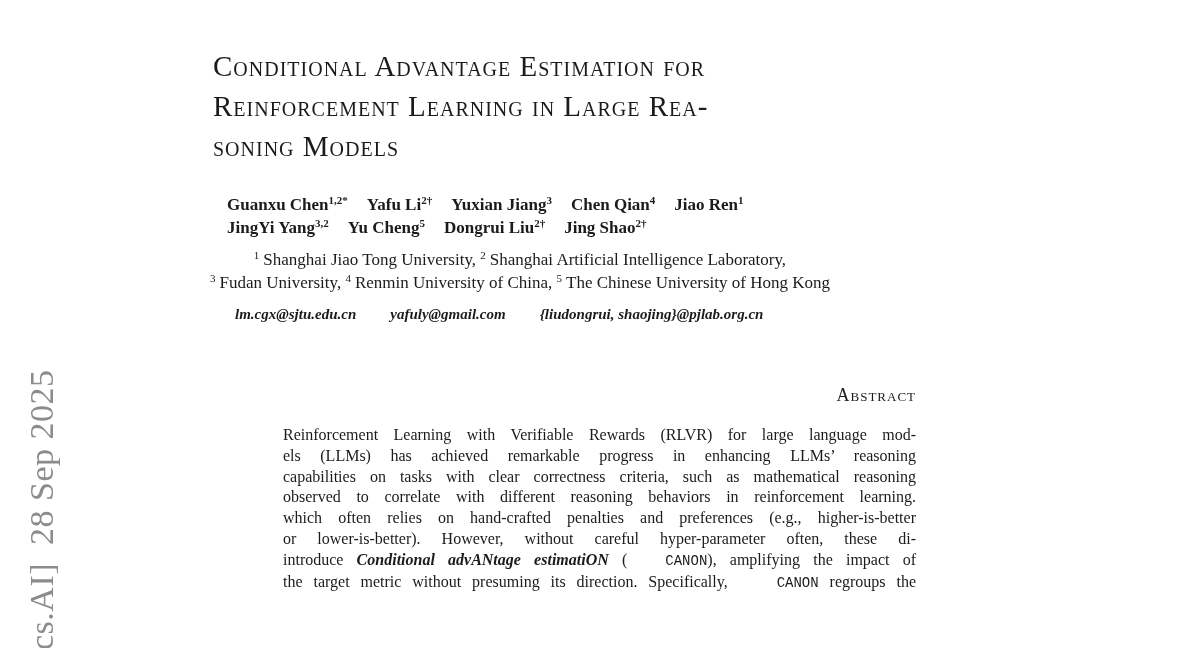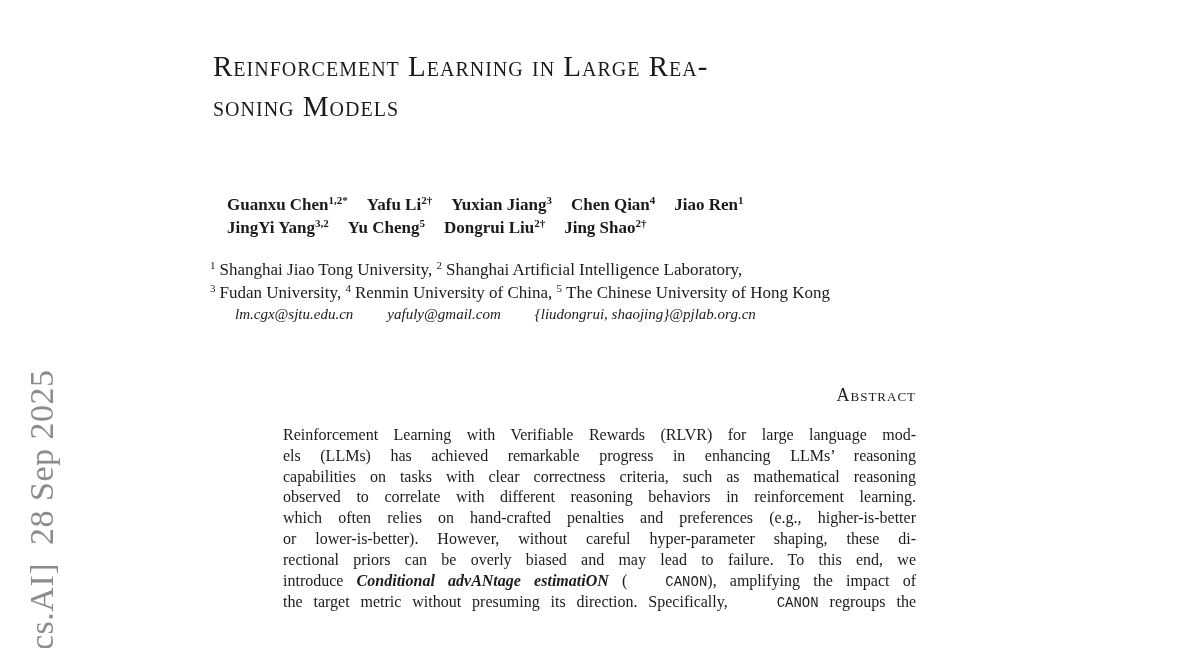--- a/index.html
+++ b/index.html
@@ -33,31 +33,31 @@
     white-space: nowrap;
   }
   .author { margin-right: 19px; }
   sup {
     font-size: 11px; line-height: 0;
     vertical-align: baseline; position: relative; top: -6px;
   }
 
   
   .affils {
-    position: absolute; left: 210px; top: 258px;
-    font-size: 17px; line-height: 23px; white-space: nowrap;
+    position: absolute; left: 210px; top: 248px;
+    font-size: 17px; line-height: 23px; white-space: nowrap; text-align: center;
   }
   .affil-sup { margin-right: 4px; }
 
   
   .emails {
     position: absolute; left: 235px; top: 306px;
     font-style: italic; font-size: 15px; white-space: nowrap;
   }
-  .email { margin-right: 34px; }
+  .email { margin-right: 34px; font-weight: bold; }
 
   
   .abs-head {
     position: absolute; left: 283px; top: 385px; width: 633px;
     text-align: right; font-variant: small-caps;
     font-size: 18px; letter-spacing: 1px;
   }
   .abs-body {
     position: absolute; left: 283px; top: 425px; width: 633px;
     font-size: 16px; line-height: 20.8px;
@@ -65,20 +65,21 @@
   .absline { text-align: justify; text-align-last: justify; }
   .bi { font-weight: bold; font-style: italic; font-family: Liberation Serif, serif; }
   .mono { font-family: "Liberation Mono", monospace; font-size: 14px; margin-left: 38px; }
 </style>
 </head>
 <body style="background: rgb(255, 255, 255); color: rgb(27, 27, 27);">
 
 <div class="watermark" style="color: rgb(140, 140, 140);">cs.AI]  28 Sep 2025</div>
 
 <h1 class="title">
+    <div class="title-line">Conditional Advantage Estimation for</div>
     <div class="title-line">Reinforcement Learning in Large Rea-</div>
     <div class="title-line">soning Models</div>
   </h1>
 
 <div class="authors">
     <div class="author-row"><span class="author"><span>Guanxu Chen</span><sup>1,2*</sup></span><span class="author"><span>Yafu Li</span><sup>2†</sup></span><span class="author"><span>Yuxian Jiang</span><sup>3</sup></span><span class="author"><span>Chen Qian</span><sup>4</sup></span><span class="author"><span>Jiao Ren</span><sup>1</sup></span></div>
     <div class="author-row"><span class="author"><span>JingYi Yang</span><sup>3,2</sup></span><span class="author"><span>Yu Cheng</span><sup>5</sup></span><span class="author"><span>Dongrui Liu</span><sup>2†</sup></span><span class="author"><span>Jing Shao</span><sup>2†</sup></span></div>
   </div>
 
 <div class="affils">
@@ -89,17 +90,16 @@
 <div class="emails"><span class="email">lm.cgx@sjtu.edu.cn</span><span class="email">yafuly@gmail.com</span><span class="email">{liudongrui, shaojing}@pjlab.org.cn</span></div>
 
 <div class="abs-head">Abstract</div>
 
 <div class="abs-body">
     <div class="absline"><span>Reinforcement Learning with Verifiable Rewards (RLVR) for large language mod-</span></div>
     <div class="absline"><span>els (LLMs) has achieved remarkable progress in enhancing LLMs’ reasoning</span></div>
     <div class="absline"><span>capabilities on tasks with clear correctness criteria, such as mathematical reasoning</span></div>
     <div class="absline"><span>observed to correlate with different reasoning behaviors in reinforcement learning.</span></div>
     <div class="absline"><span>which often relies on hand-crafted penalties and preferences (e.g., higher-is-better</span></div>
-    <div class="absline"><span>or lower-is-better).  However, without careful hyper-parameter shaping, these di-</span></div>
-    <div class="absline"><span>rectional priors can be overly biased and may lead to failure.  To this end, we</span></div>
+    <div class="absline"><span>or lower-is-better).  However, without careful hyper-parameter often, these di-</span></div>
     <div class="absline"><span>introduce </span><span class="bi">Conditional advANtage estimatiON</span><span> (</span><span class="mono">CANON</span><span>), amplifying the impact of</span></div>
     <div class="absline"><span>the target metric without presuming its direction. Specifically, </span><span class="mono">CANON</span><span> regroups the</span></div>
   </div>
 
 </body></html>

